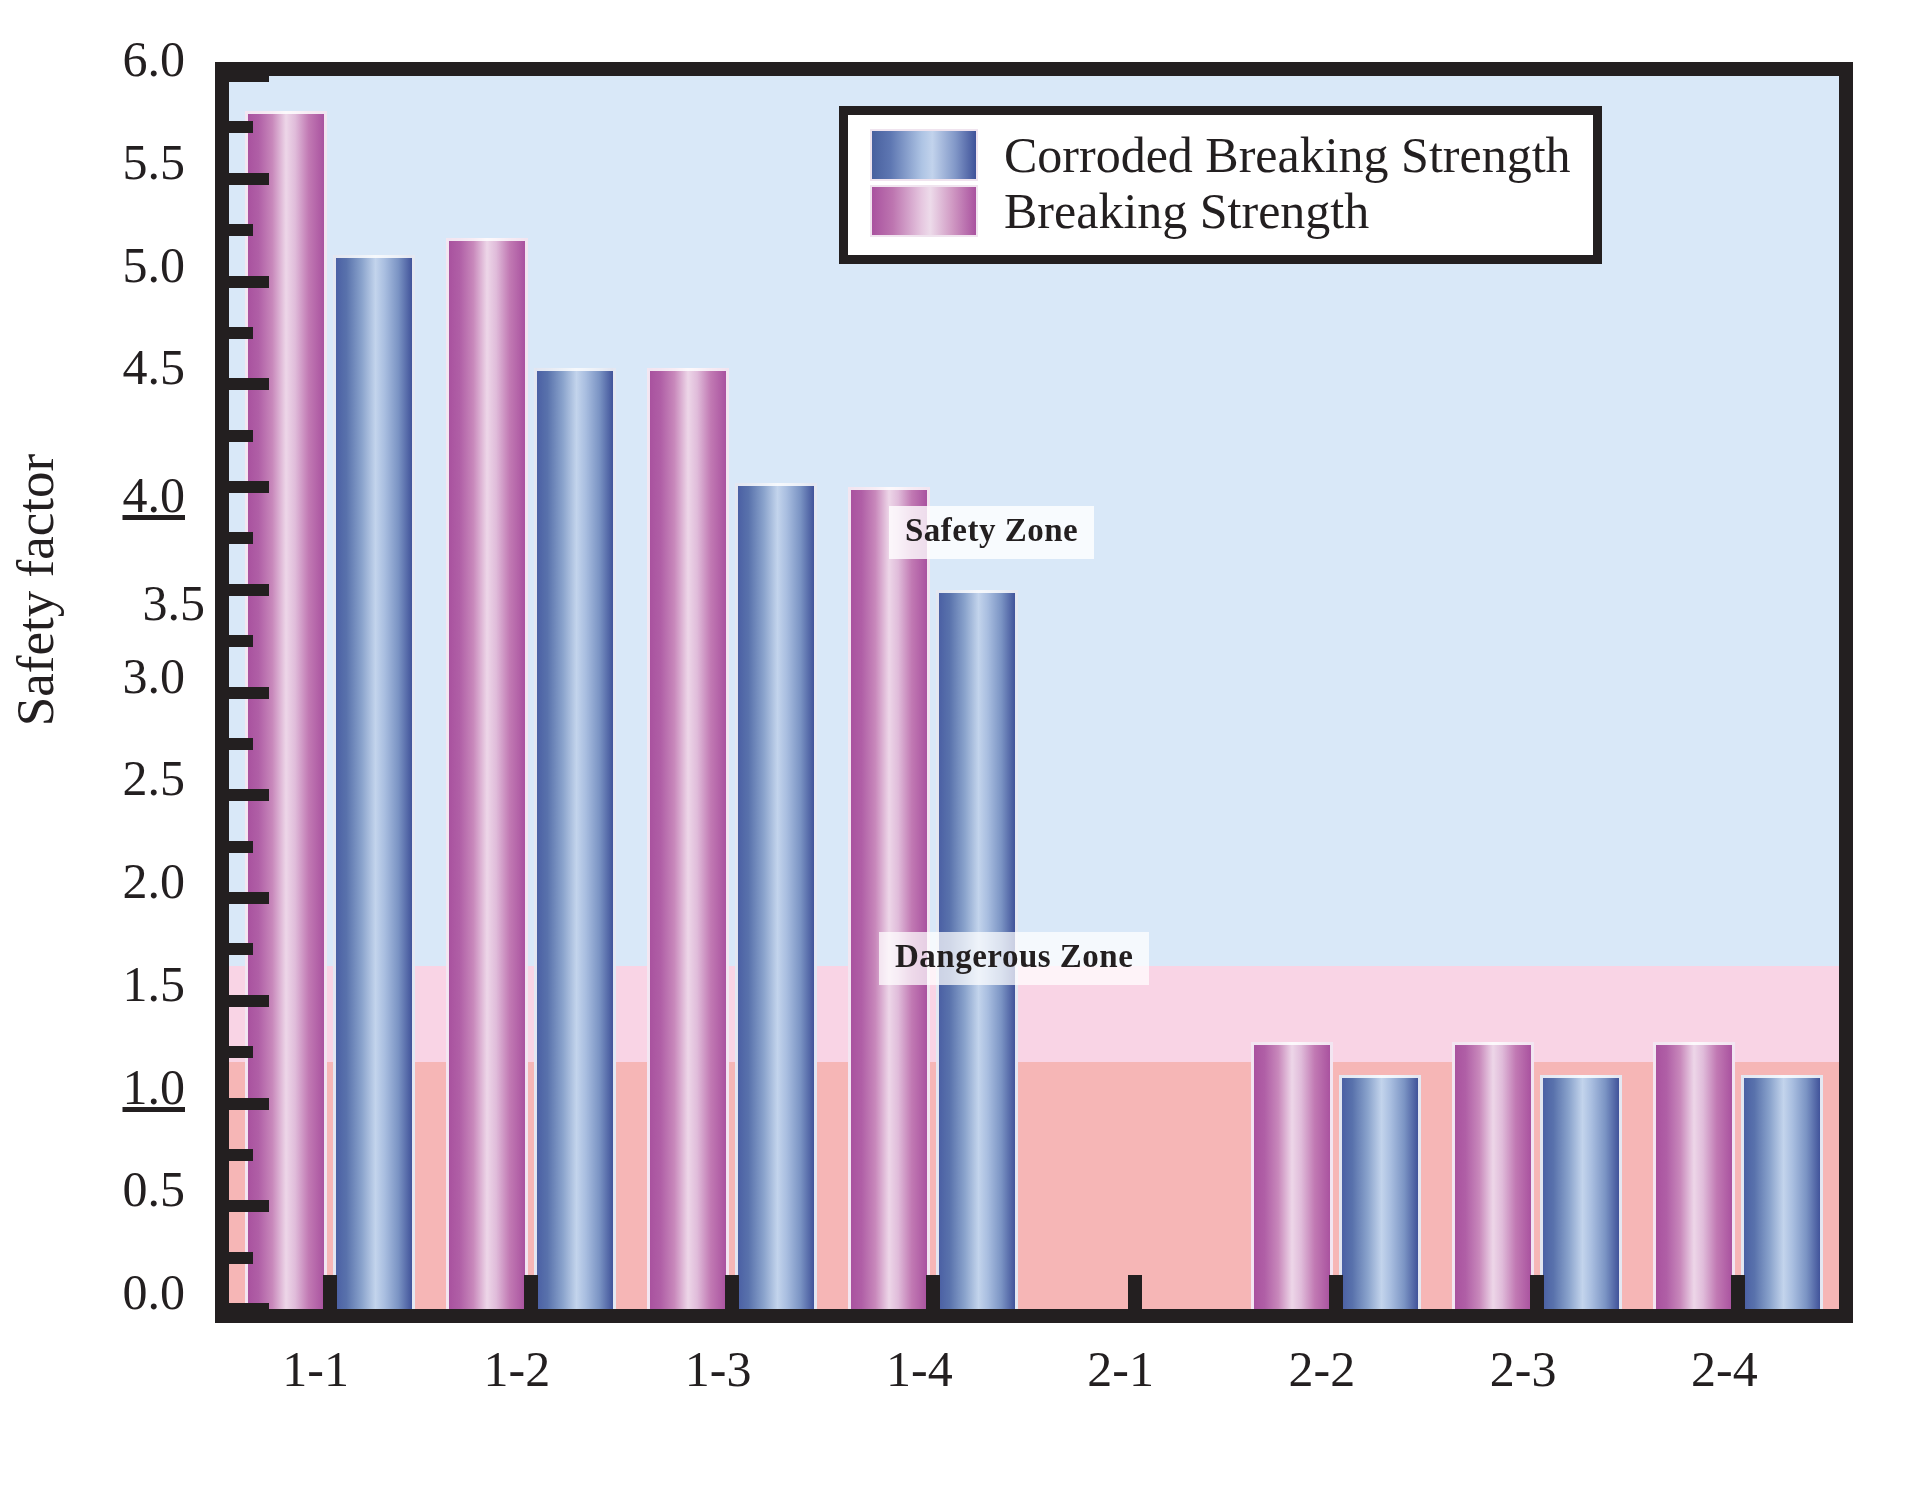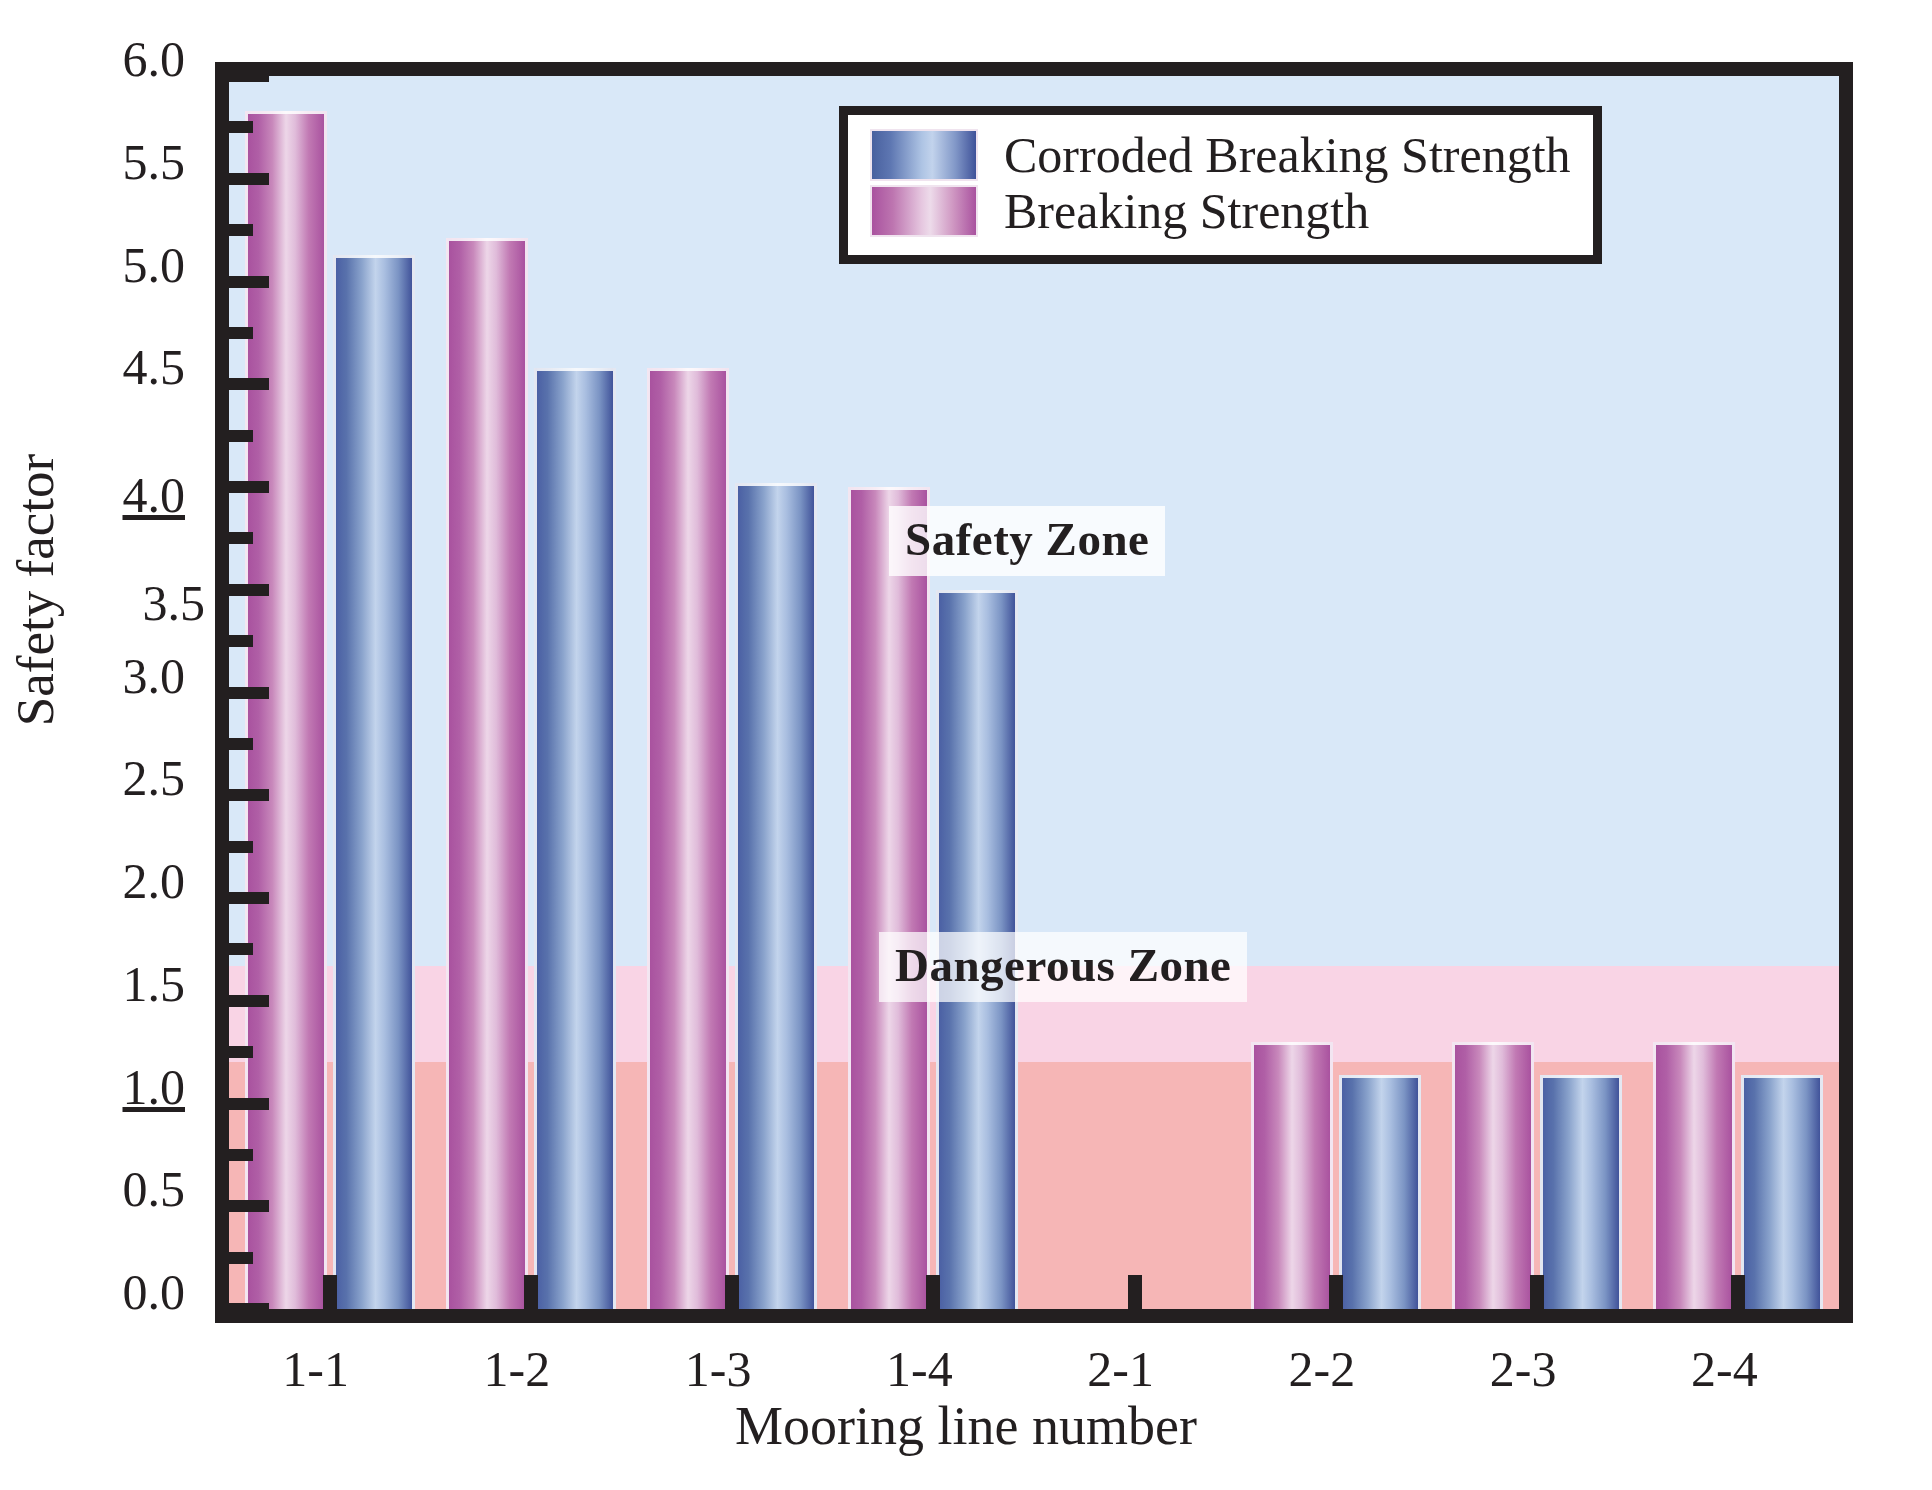--- a/index.html
+++ b/index.html
@@ -85,21 +85,21 @@
     top:1395px;
     text-align:center;
     font-size:54px;
     color:#231f20;
   }
 
   
   .zone-label{
     position:absolute;
     font-weight:bold;
-    font-size:47px;
+    font-size:33px;
     color:#231f20;
     white-space:nowrap;
     padding:6px 16px 10px 16px;
     letter-spacing:0.5px;
   }
   #safety-zone-label{
     left:660px; top:430px;
     background:rgba(255,255,255,0.80);
   }
   #dangerous-zone-label{
@@ -243,15 +243,14 @@
       <div class="xtl" style="left: 315.625px; top: 1340px;">1-1</div>
       <div class="xtl" style="left: 516.875px; top: 1340px;">1-2</div>
       <div class="xtl" style="left: 718.125px; top: 1340px;">1-3</div>
       <div class="xtl" style="left: 919.375px; top: 1340px;">1-4</div>
       <div class="xtl" style="left: 1120.62px; top: 1340px;">2-1</div>
       <div class="xtl" style="left: 1321.88px; top: 1340px;">2-2</div>
       <div class="xtl" style="left: 1523.12px; top: 1340px;">2-3</div>
       <div class="xtl" style="left: 1724.38px; top: 1340px;">2-4</div>
     </div>
 
-  <div id="x-axis-title">Mooring line number</div>
 
 </div>
 
 </body></html>

